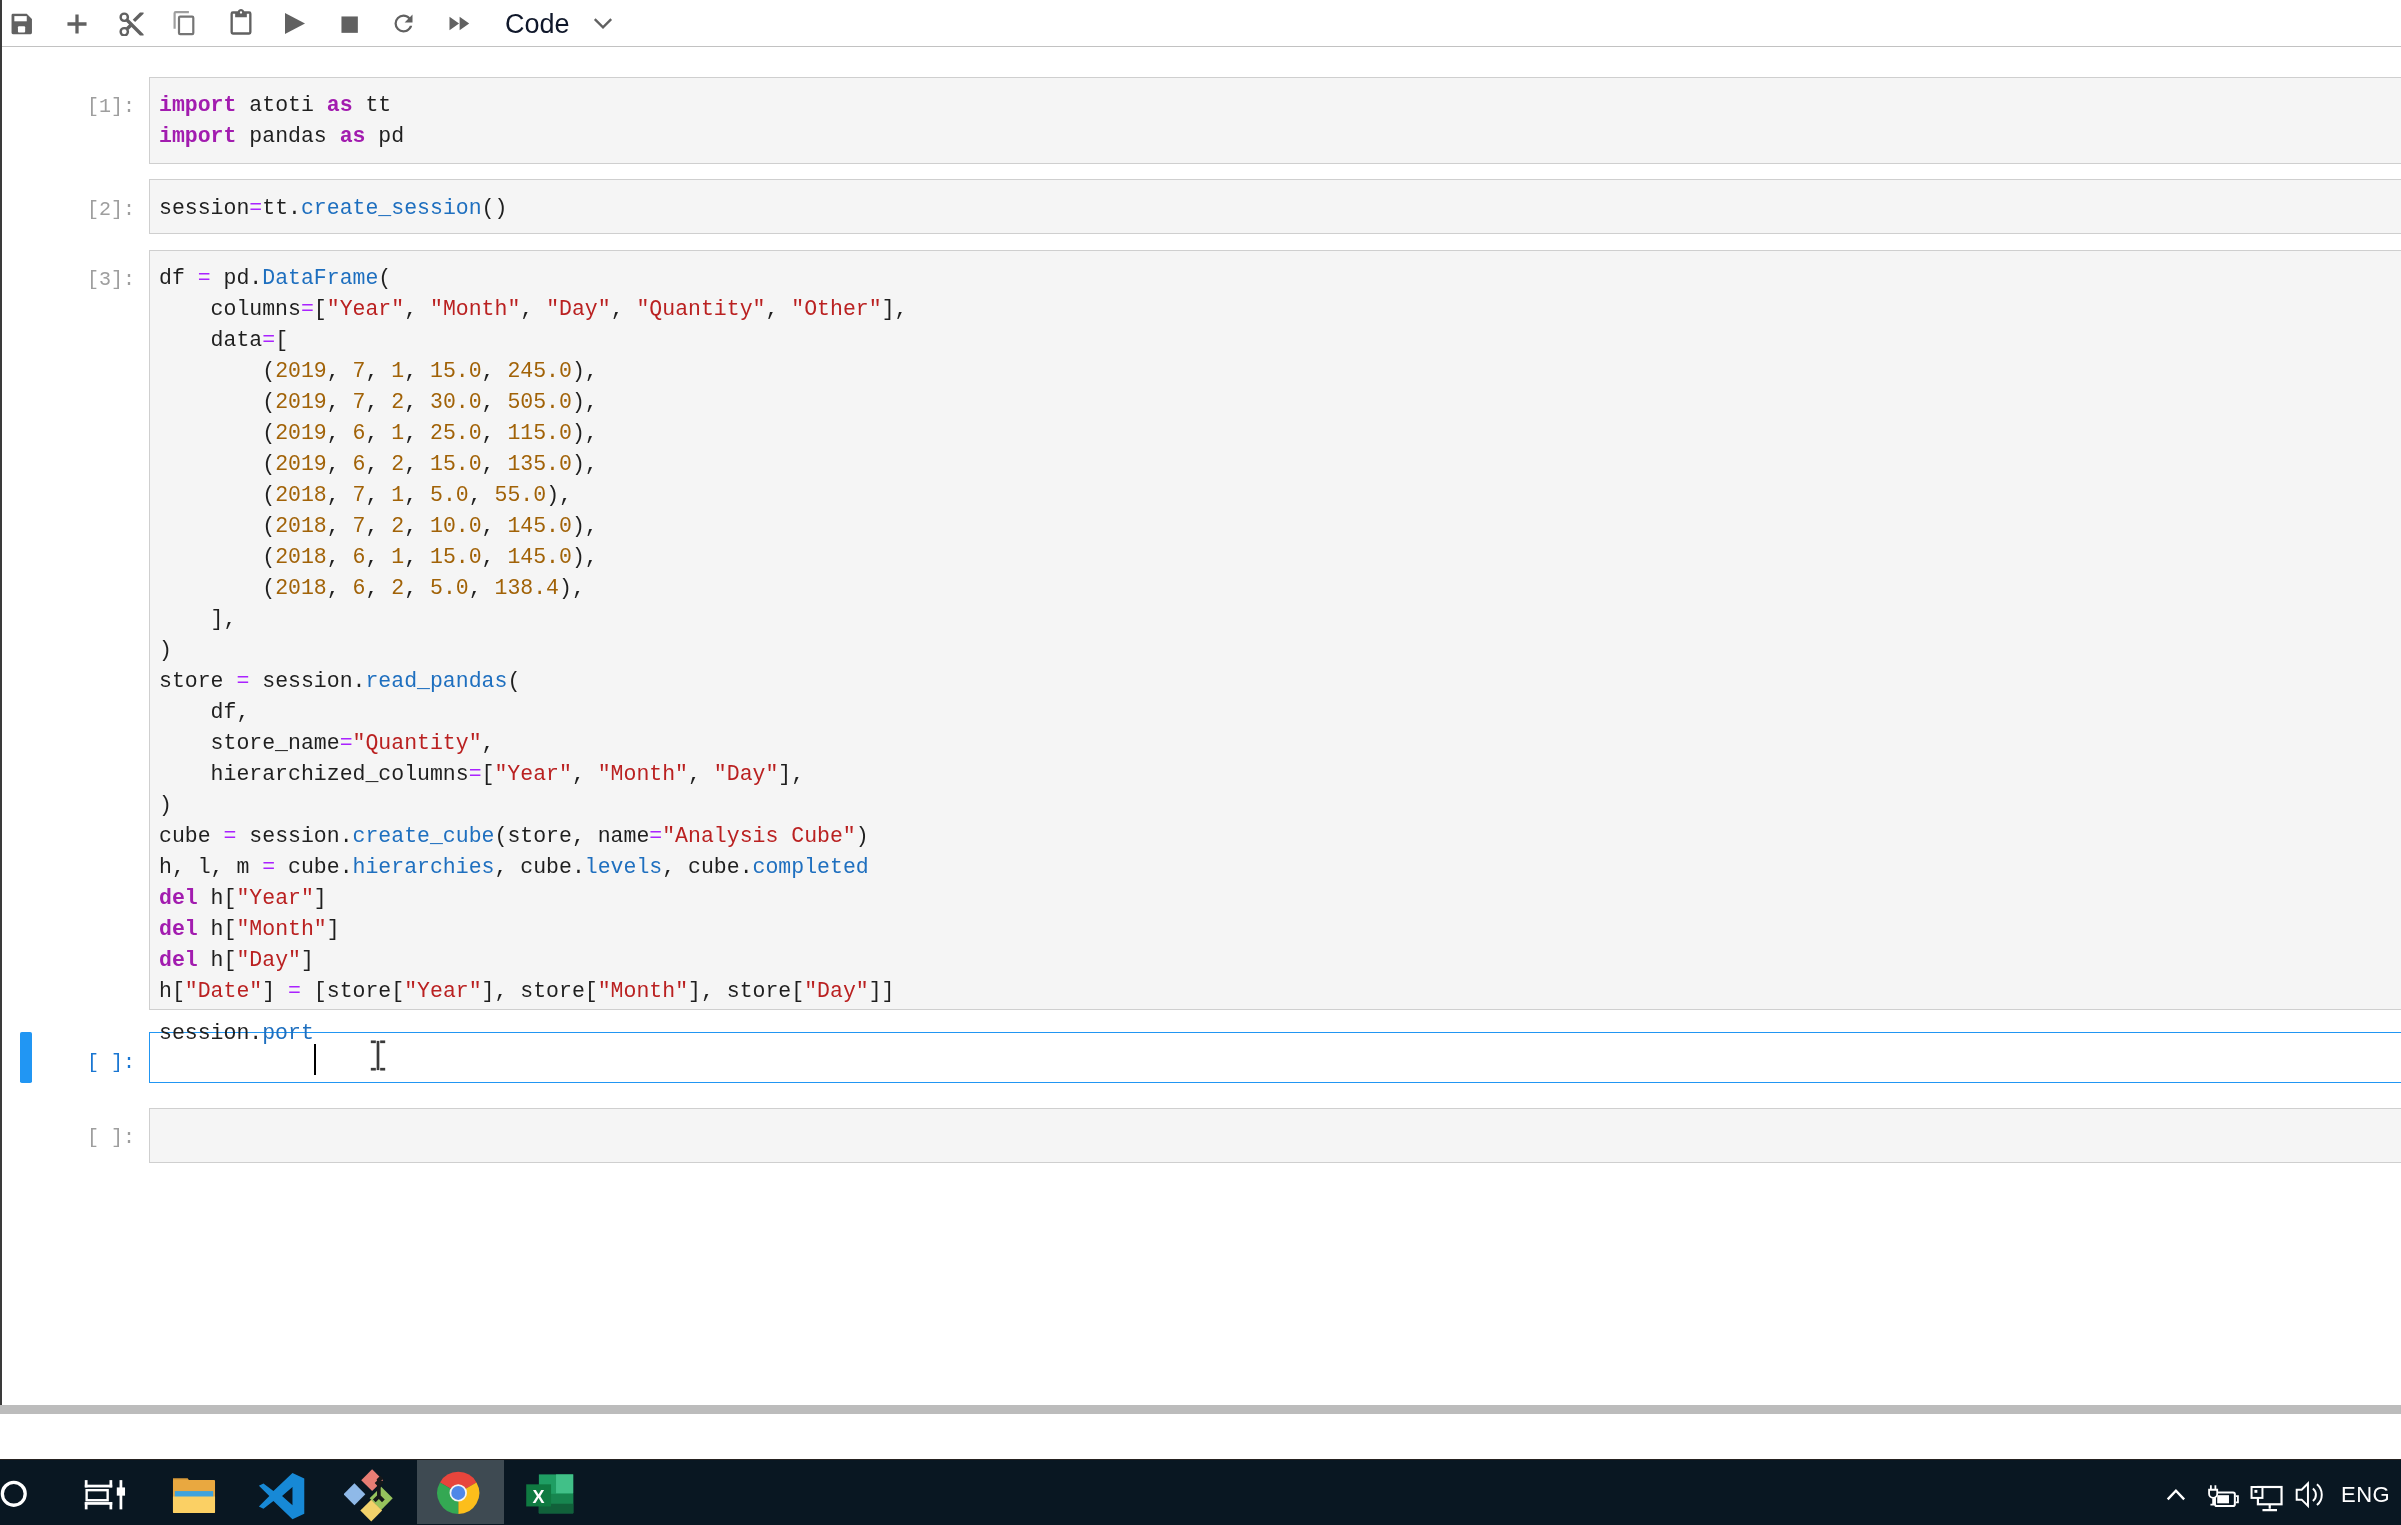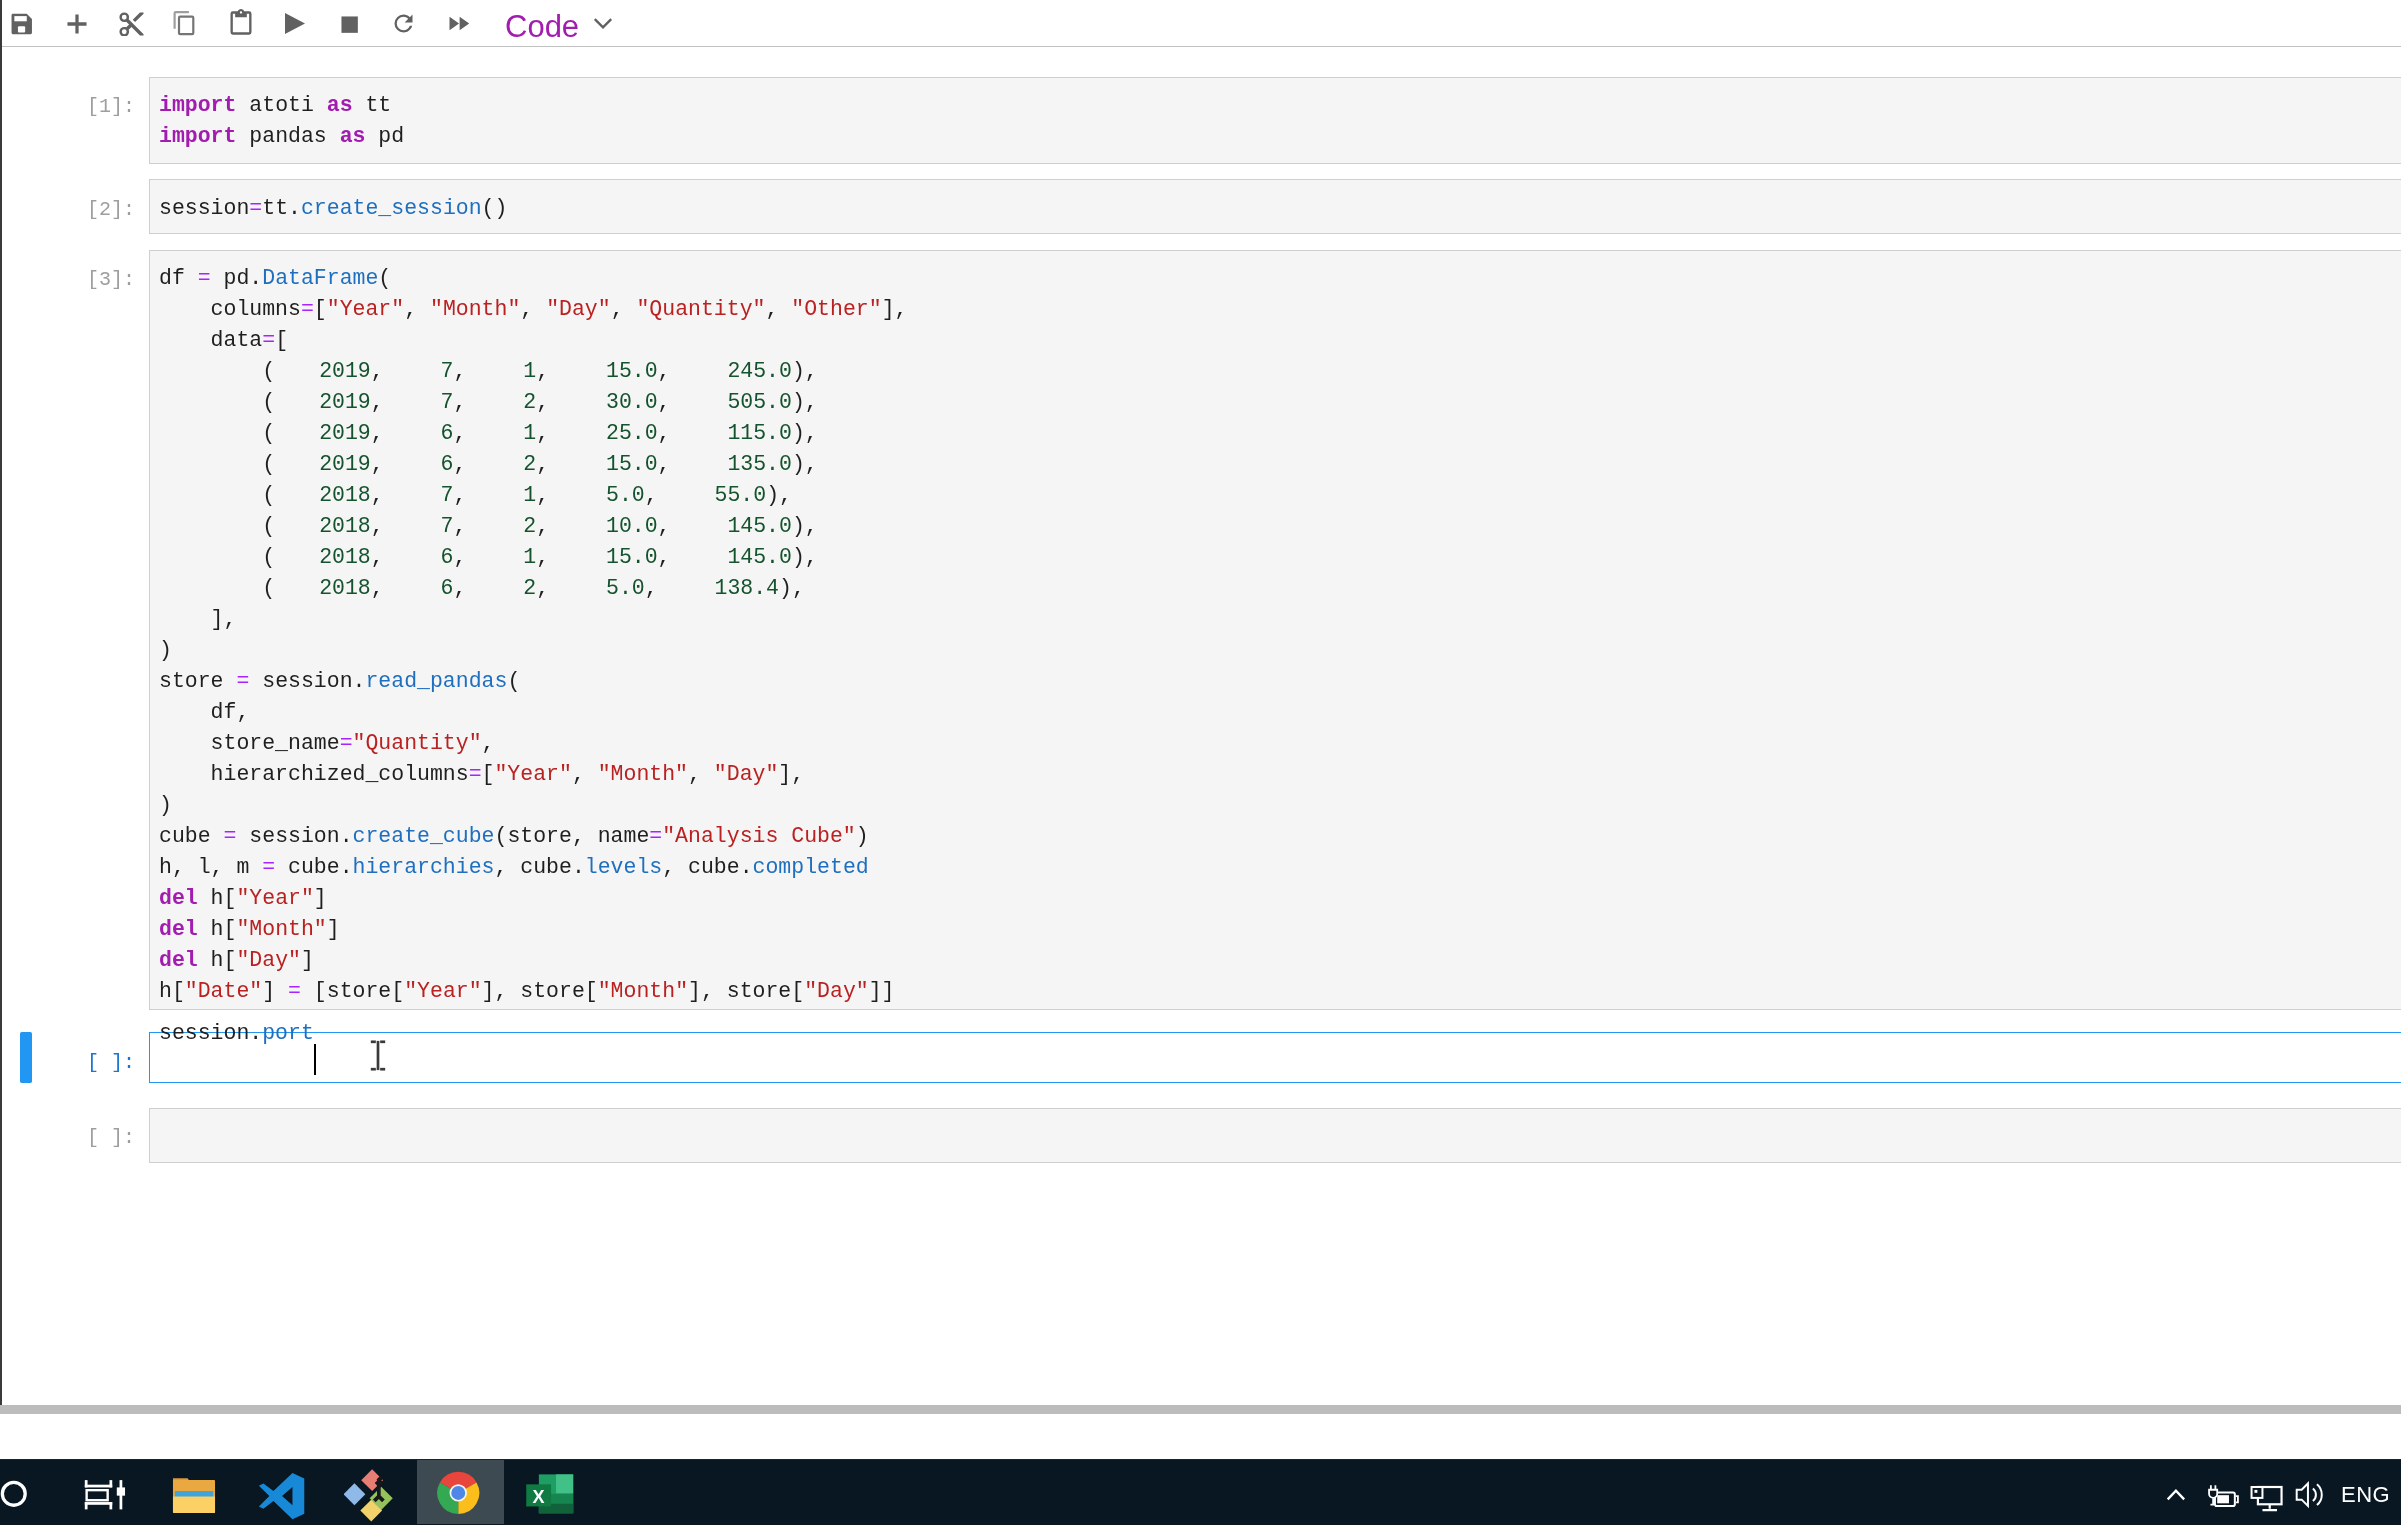--- a/index.html
+++ b/index.html
@@ -5,34 +5,34 @@
   * { margin:0; padding:0; box-sizing:border-box; }
   html,body { width:2401px; height:1525px; overflow:hidden; background:#fff;
     font-family:"Liberation Sans", sans-serif; }
   #page { position:relative; width:2401px; height:1525px; background:#fff; }
   .abs { position:absolute; }
 
   
   #toolbar { position:absolute; left:0; top:0; width:2401px; height:47px;
     background:#fff; border-bottom:1.8px solid #c2c2c2; }
   .ticon { position:absolute; top:12.8px; }
-  #codesel { position:absolute; left:505px; top:9px; font-size:31px; color:#a21caf; }
+  #codesel { position:absolute; left:505px; top:9px; font-size:27px; color:#0f172a; }
 
   
   .cbox { position:absolute; left:149px; width:2259px; background:#f5f5f5;
     border:0.9px solid #cfcfcf; }
   .cbox.active { background:#fff; border:1.8px solid #2196f3; }
   pre.code { position:absolute; left:159px; font-family:"Liberation Mono",monospace;
     font-size:21.5px; line-height:31px; color:#1f1f1f; white-space:pre; }
   .prompt { position:absolute; left:0; width:135px; text-align:right;
     font-family:"Liberation Mono",monospace; font-size:20px; line-height:31px;
     color:#9e9e9e; }
   .prompt.on { color:#1976d2; }
   .k  { color:#a21caf; font-weight:bold; }
-  .nb { color:#14532d;margin-left:44px; }
+  .nb { color:#a16207; }
   .s  { color:#ba2121; }
   .o  { color:#aa22ff; }
   .pr { color:#1e6fbf; }
 
   #leftline { position:absolute; left:0; top:0; width:1.8px; height:1405px; background:#3a3a3a; }
   #hscroll  { position:absolute; left:0; top:1405px; width:2401px; height:8.7px; background:#bcbcbc; }
   #statusbar{ position:absolute; left:0; top:1413px; width:2401px; height:46px;
     background:#f1f1f0; color:#2e2e2e; font-size:23px; }
   #taskbar  { position:absolute; left:0; top:1459px; width:2401px; height:66px;
     background:#091722; border-top:1.8px solid #262220; }

